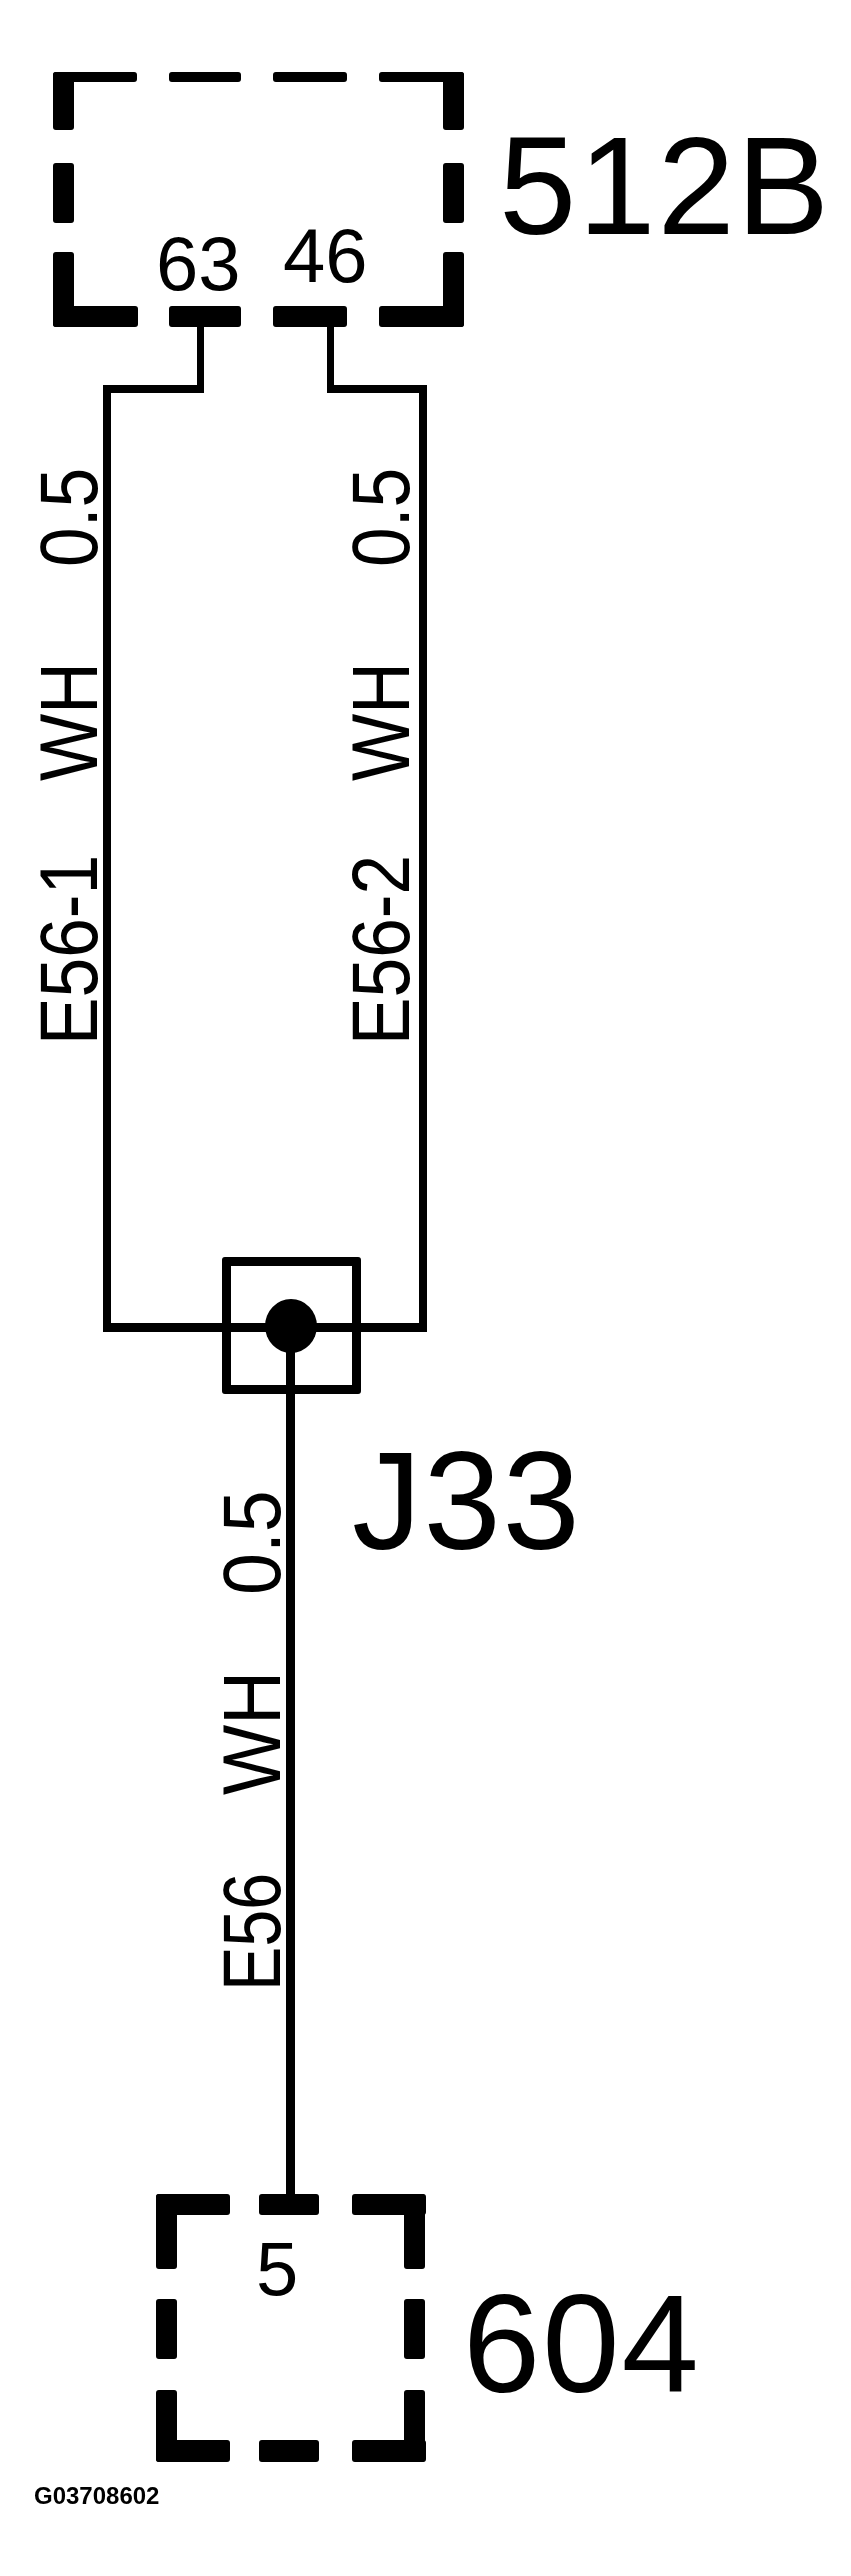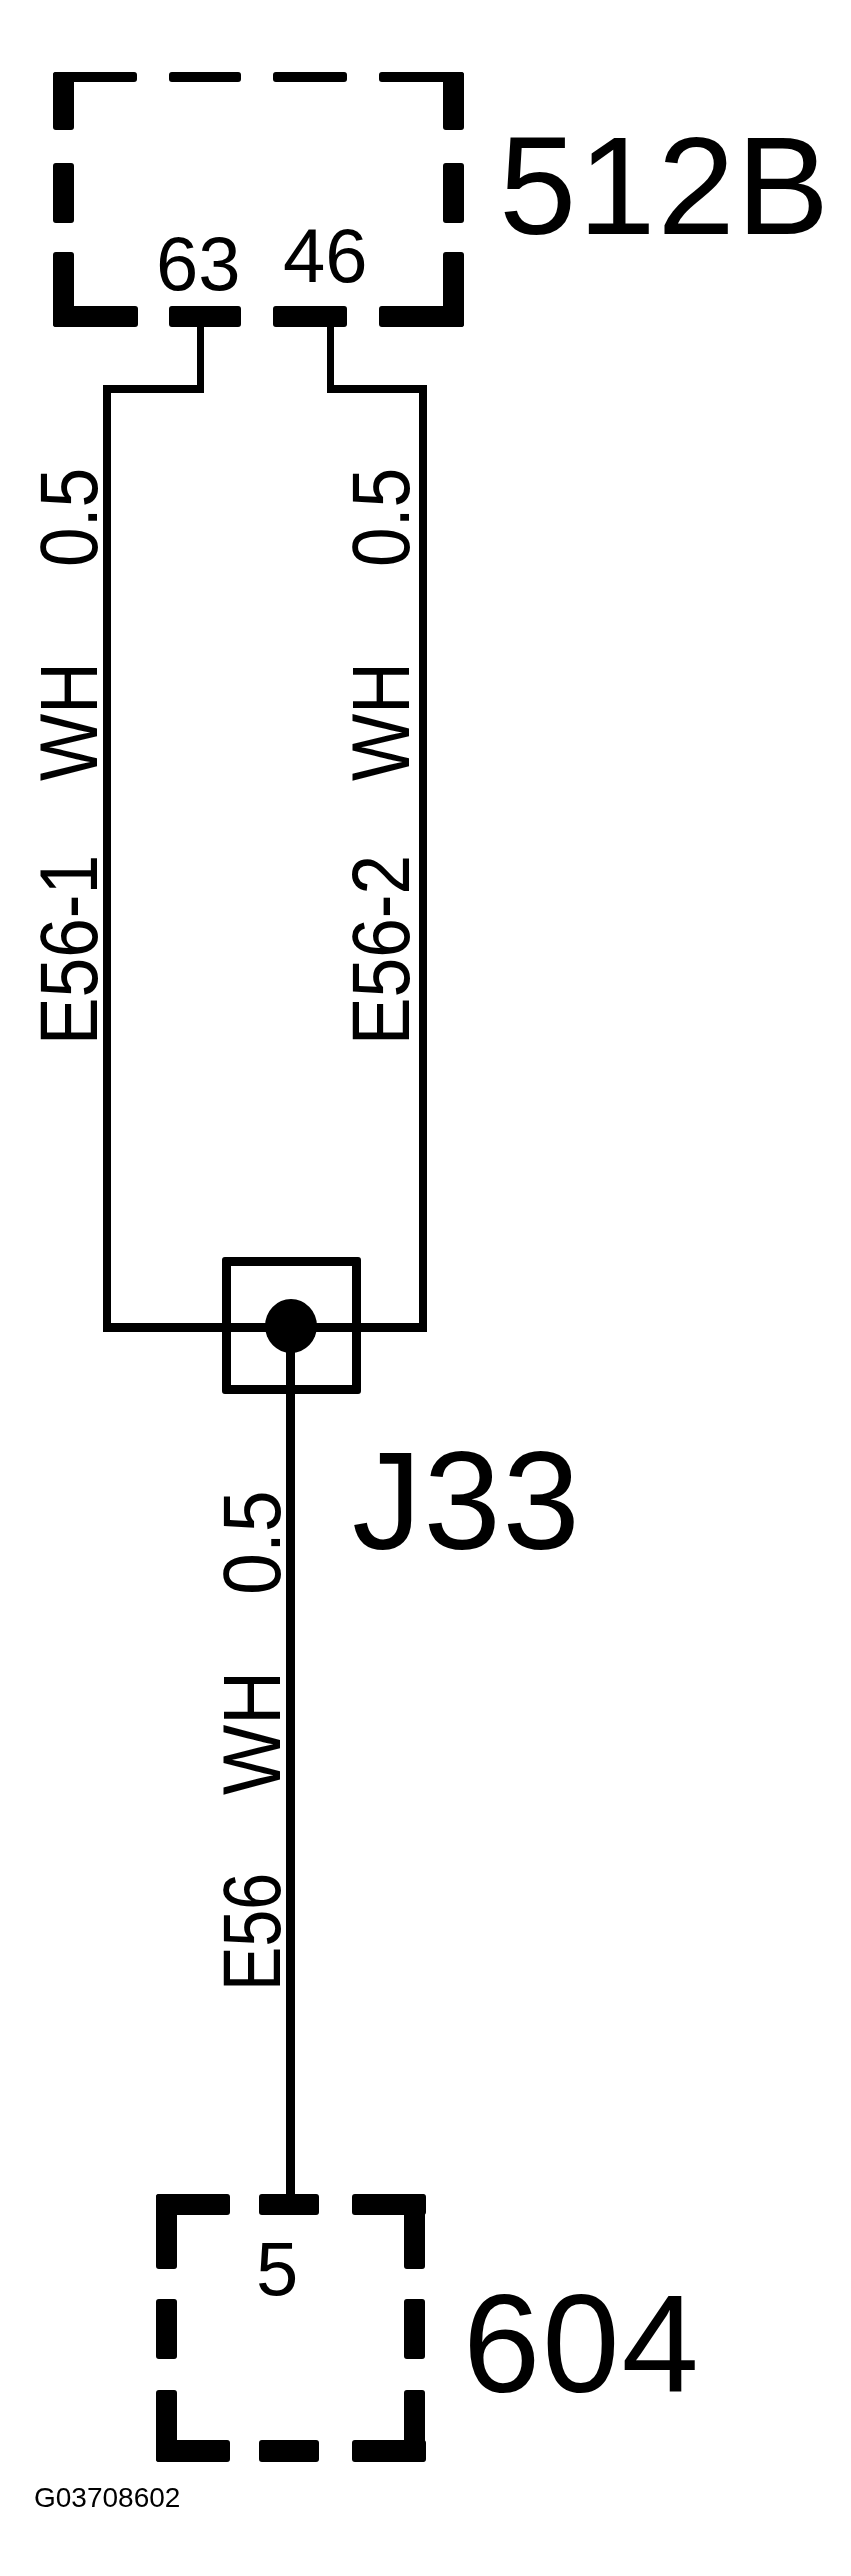--- a/index.html
+++ b/index.html
@@ -41,22 +41,22 @@
       left: 0;
       top: 0;
       display: block;
       white-space: nowrap;
       font-size: 81px;
       line-height: 1;
       transform-origin: 0 0;
     }
     .figure-id {
       position: absolute;
-      font-size: 28px;
-      font-weight: normal;
+      font-size: 24px;
+      font-weight: bold;
       line-height: 1;
       white-space: nowrap;
     }
     .splice-box {
       position: absolute;
       border: 9.6px solid #000000;
       box-sizing: border-box;
       border-radius: 2.9px;
     }
     .splice-dot {

